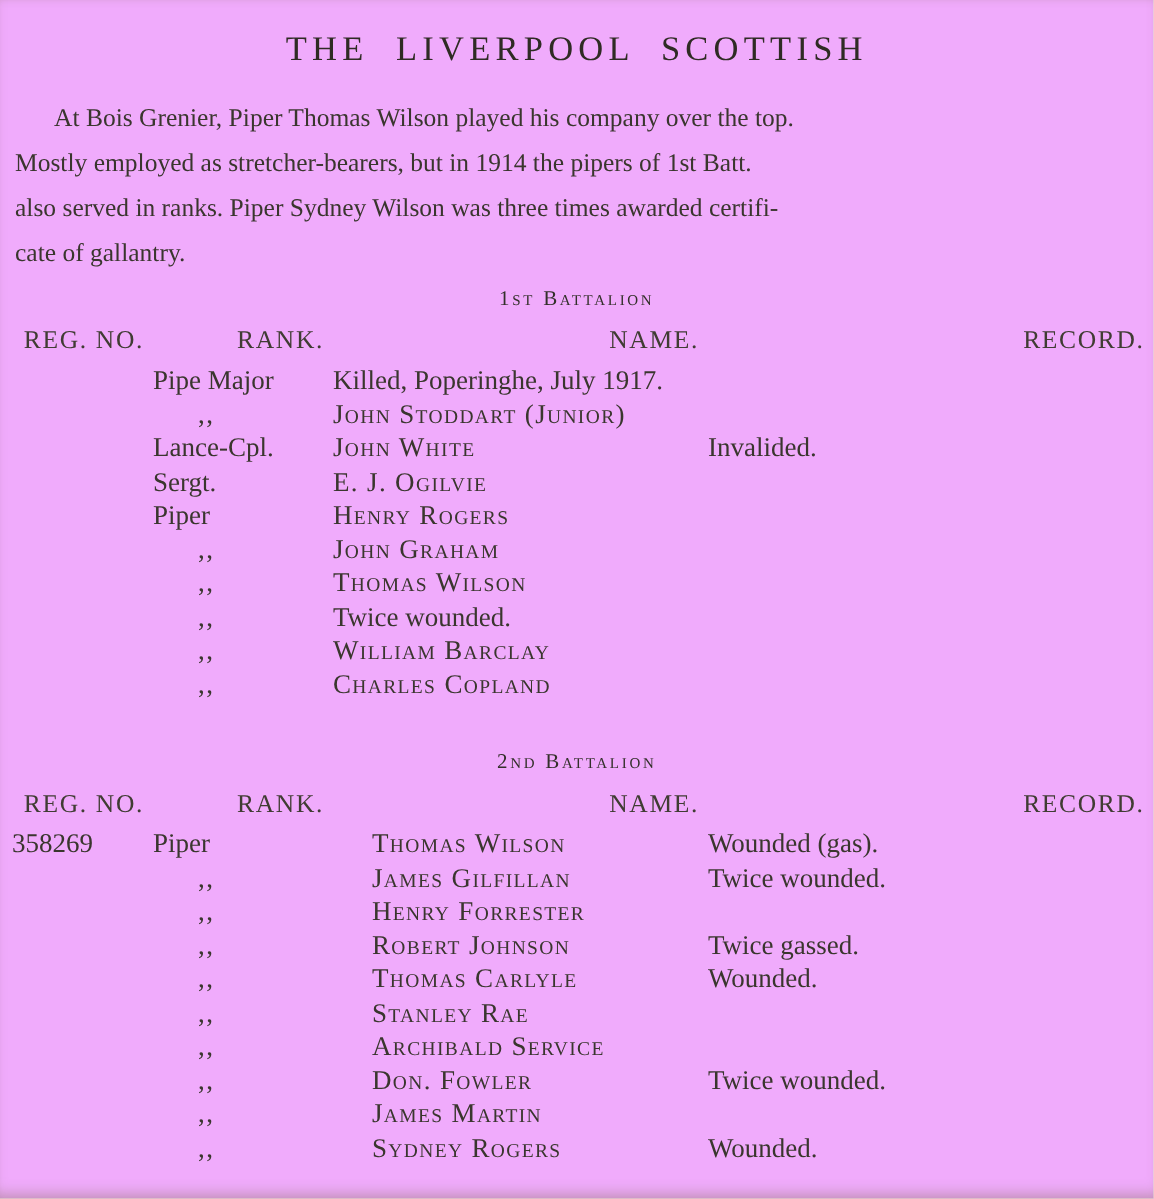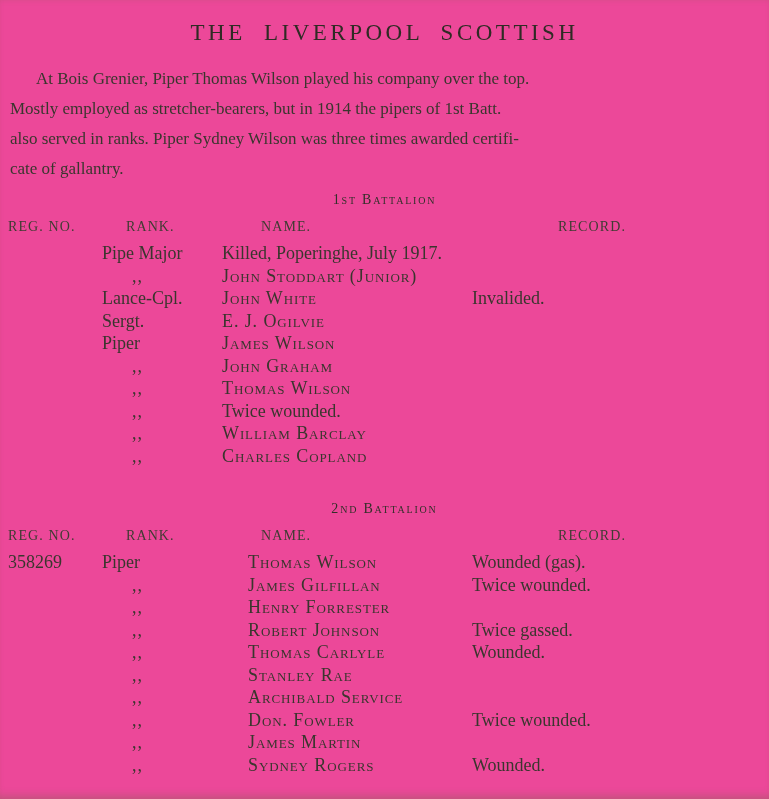--- a/index.html
+++ b/index.html
@@ -5,21 +5,21 @@
   html, body {
     margin: 0;
     padding: 0;
     background: #efe5cb;
   }
   .page {
     position: relative;
     width: 769px;
     height: 799px;
     box-sizing: border-box;
-    background: #ec4899;
+    background: #f0abfc;
     color: #3a362e;
     font-family: "Liberation Serif", "DejaVu Serif", serif;
     padding: 14px 6px 0 6px;
     overflow: hidden;
     box-shadow: inset 0 -8px 10px -6px rgba(118, 103, 72, 0.45),
                 inset 0 4px 6px -5px rgba(118, 103, 72, 0.25);
   }
   .page-title {
     margin: 6px 0 18px 0;
     text-align: center;
@@ -56,25 +56,26 @@
   .btable {
     width: 100%;
   }
   .trow {
     display: grid;
     grid-template-columns: 90px 120px 250px 1fr;
     line-height: 22.5px;
     font-size: 18px;
   }
   .thead {
-    font-size: 14px;
+    font-size: 17px;
     letter-spacing: 1.1px;
     line-height: 18px;
     margin-bottom: 6px;
     color: #403c33;
+    text-align: right;
   }
   .thead .col0 { padding-left: 2px; }
   .thead .col1 { padding-left: 30px; }
   .thead .col2 { padding-left: 45px; }
   .thead .col3 { padding-left: 92px; }
   .td.col0 { padding-left: 2px; }
   .td.col1 { padding-left: 6px; }
   .td.col1.ditto { padding-left: 36px; letter-spacing: 1px; }
   .td.col2 {
     padding-left: 6px;
@@ -126,21 +127,21 @@
         </div>
         <div class="trow">
           <div class="td col0"></div>
           <div class="td col1">Sergt.</div>
           <div class="td col2">E. J. Ogilvie</div>
           <div class="td col3"></div>
         </div>
         <div class="trow">
           <div class="td col0"></div>
           <div class="td col1">Piper</div>
-          <div class="td col2">James Wilson</div>
+          <div class="td col2">Henry Rogers</div>
           <div class="td col3"></div>
         </div>
         <div class="trow">
           <div class="td col0"></div>
           <div class="td col1 ditto">,,</div>
           <div class="td col2">John Graham</div>
           <div class="td col3"></div>
         </div>
         <div class="trow">
           <div class="td col0"></div>

